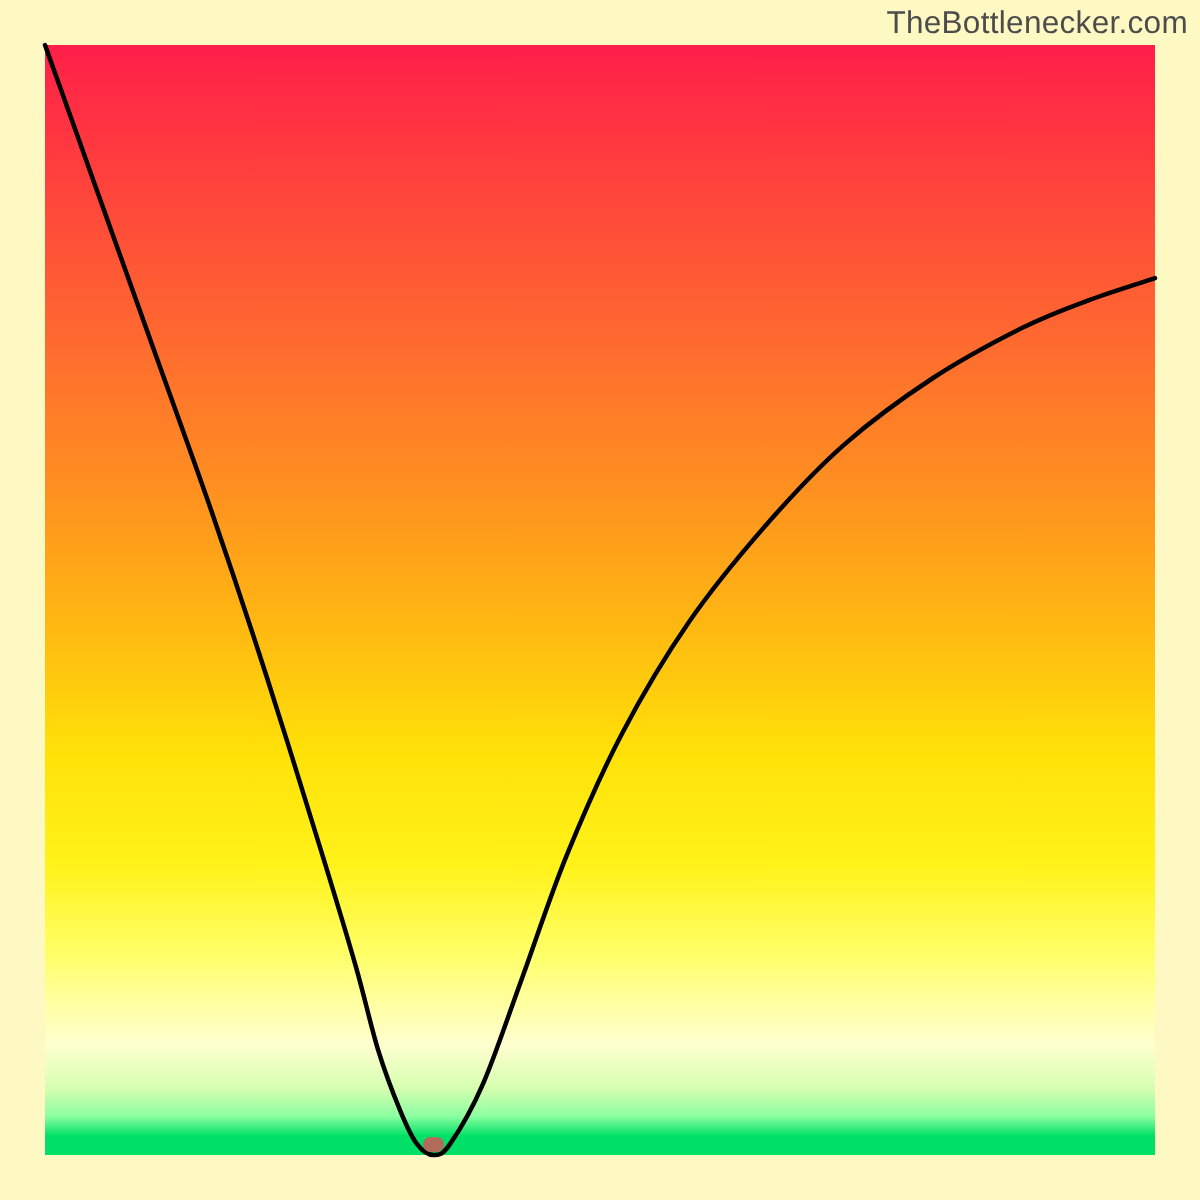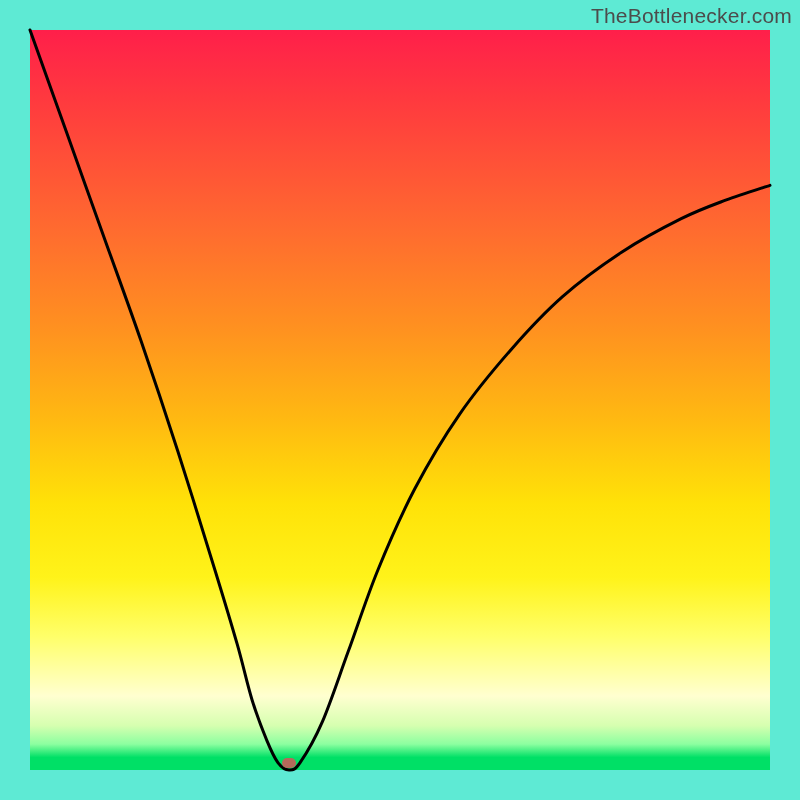--- a/index.html
+++ b/index.html
@@ -8,21 +8,21 @@
     width: 800px;
     height: 800px;
     overflow: hidden;
     background: #000;
     font-family: Arial, Helvetica, sans-serif;
   }
   .frame {
     position: relative;
     width: 800px;
     height: 800px;
-    background: #5eead4;
+    background: #fef9c3;
   }
   .plot-area {
     position: absolute;
     left: 30px;
     top: 30px;
     width: 740px;
     height: 740px;
     
     background: linear-gradient(
       to bottom,

